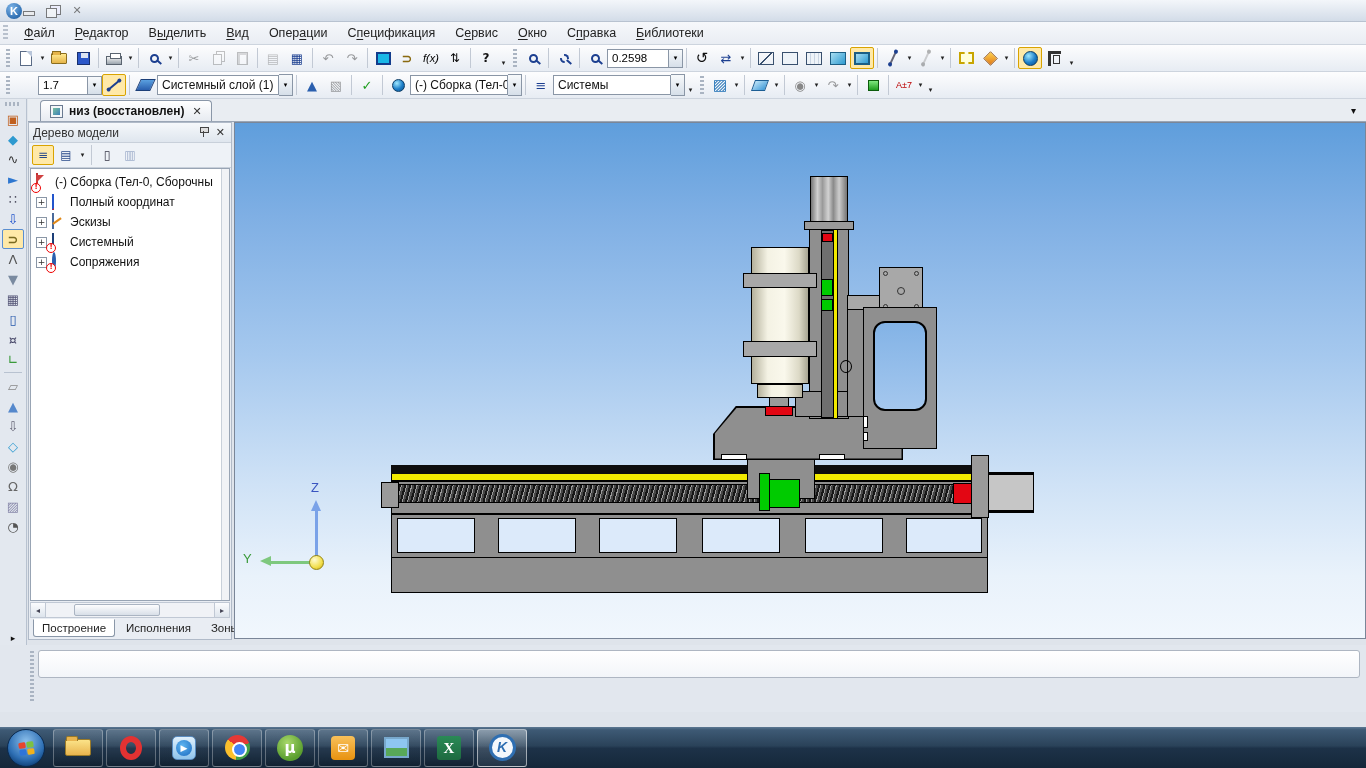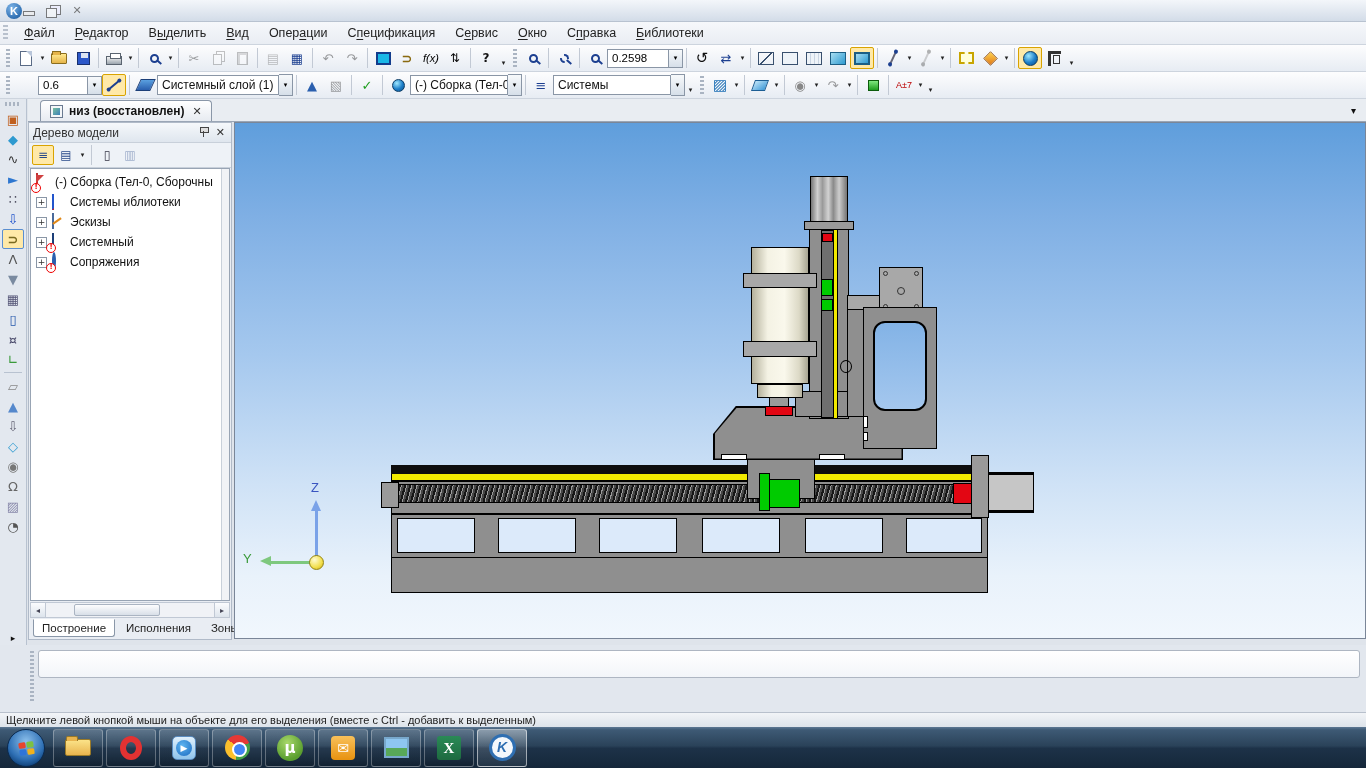--- a/index.html
+++ b/index.html
@@ -309,21 +309,21 @@
       </span>
     <span class="ibtn">
         <span class="davit"></span>
       </span>
     <span class="mini-caret glyph">▾</span>
   </div>
 
   <div class="tb tb2">
     <span class="grip"></span>
     <span class="ibtn glyph" style="color:#1c3f90"></span>
-    <span class="sq-input" style="width:50px">0.6</span>
+    <span class="sq-input" style="width:50px">1.7</span>
     <span class="cbtn glyph">▾</span>
     <span class="ibtn on">
         <span class="snapsym"></span>
       </span>
     <span class="sep"></span>
     <span class="ibtn">
         <span class="lay"></span>
       </span>
     <span class="combo" style="width:122px">Системный слой (1)</span>
     <span class="cbtn glyph" style="height:22px">▾</span>
@@ -420,21 +420,21 @@
       </div>
       <div class="tree-area">
         <div class="tree-items">
           <div class="titem" style="padding-left:4px">
             <span class="ticon"><span class="ic-asm"></span><i class="warn">!</i></span>
             <span>(-) Сборка (Тел-0, Сборочны</span>
           </div>
           <div class="titem">
             <span class="ebox glyph">+</span>
             <span class="ticon"><span class="ic-cs"></span></span>
-            <span>Системы иблиотеки</span>
+            <span>Полный координат</span>
           </div>
           <div class="titem">
             <span class="ebox glyph">+</span>
             <span class="ticon"><span class="ic-sk"></span></span>
             <span>Эскизы</span>
           </div>
           <div class="titem">
             <span class="ebox glyph">+</span>
             <span class="ticon"><span class="ic-cmp"></span><i class="warn">!</i></span>
             <span>Системный</span>
@@ -532,23 +532,20 @@
         <span class="ball2"></span>
       </div>
     </div>
   </div>
 
   <div class="propzone">
     <span class="grip"></span>
     <div class="propbox"></div>
   </div>
 
-  <div class="statusbar">
-    <span>Щелкните левой кнопкой мыши на объекте для его выделения (вместе с Ctrl - добавить к выделенным)</span>
-  </div>
 
   <div class="taskbar">
     <span class="orb">
       <span class="wflag">
           <span class="wf1"></span>
           <span class="wf2"></span>
           <span class="wf3"></span>
           <span class="wf4"></span>
         </span>
     </span>

